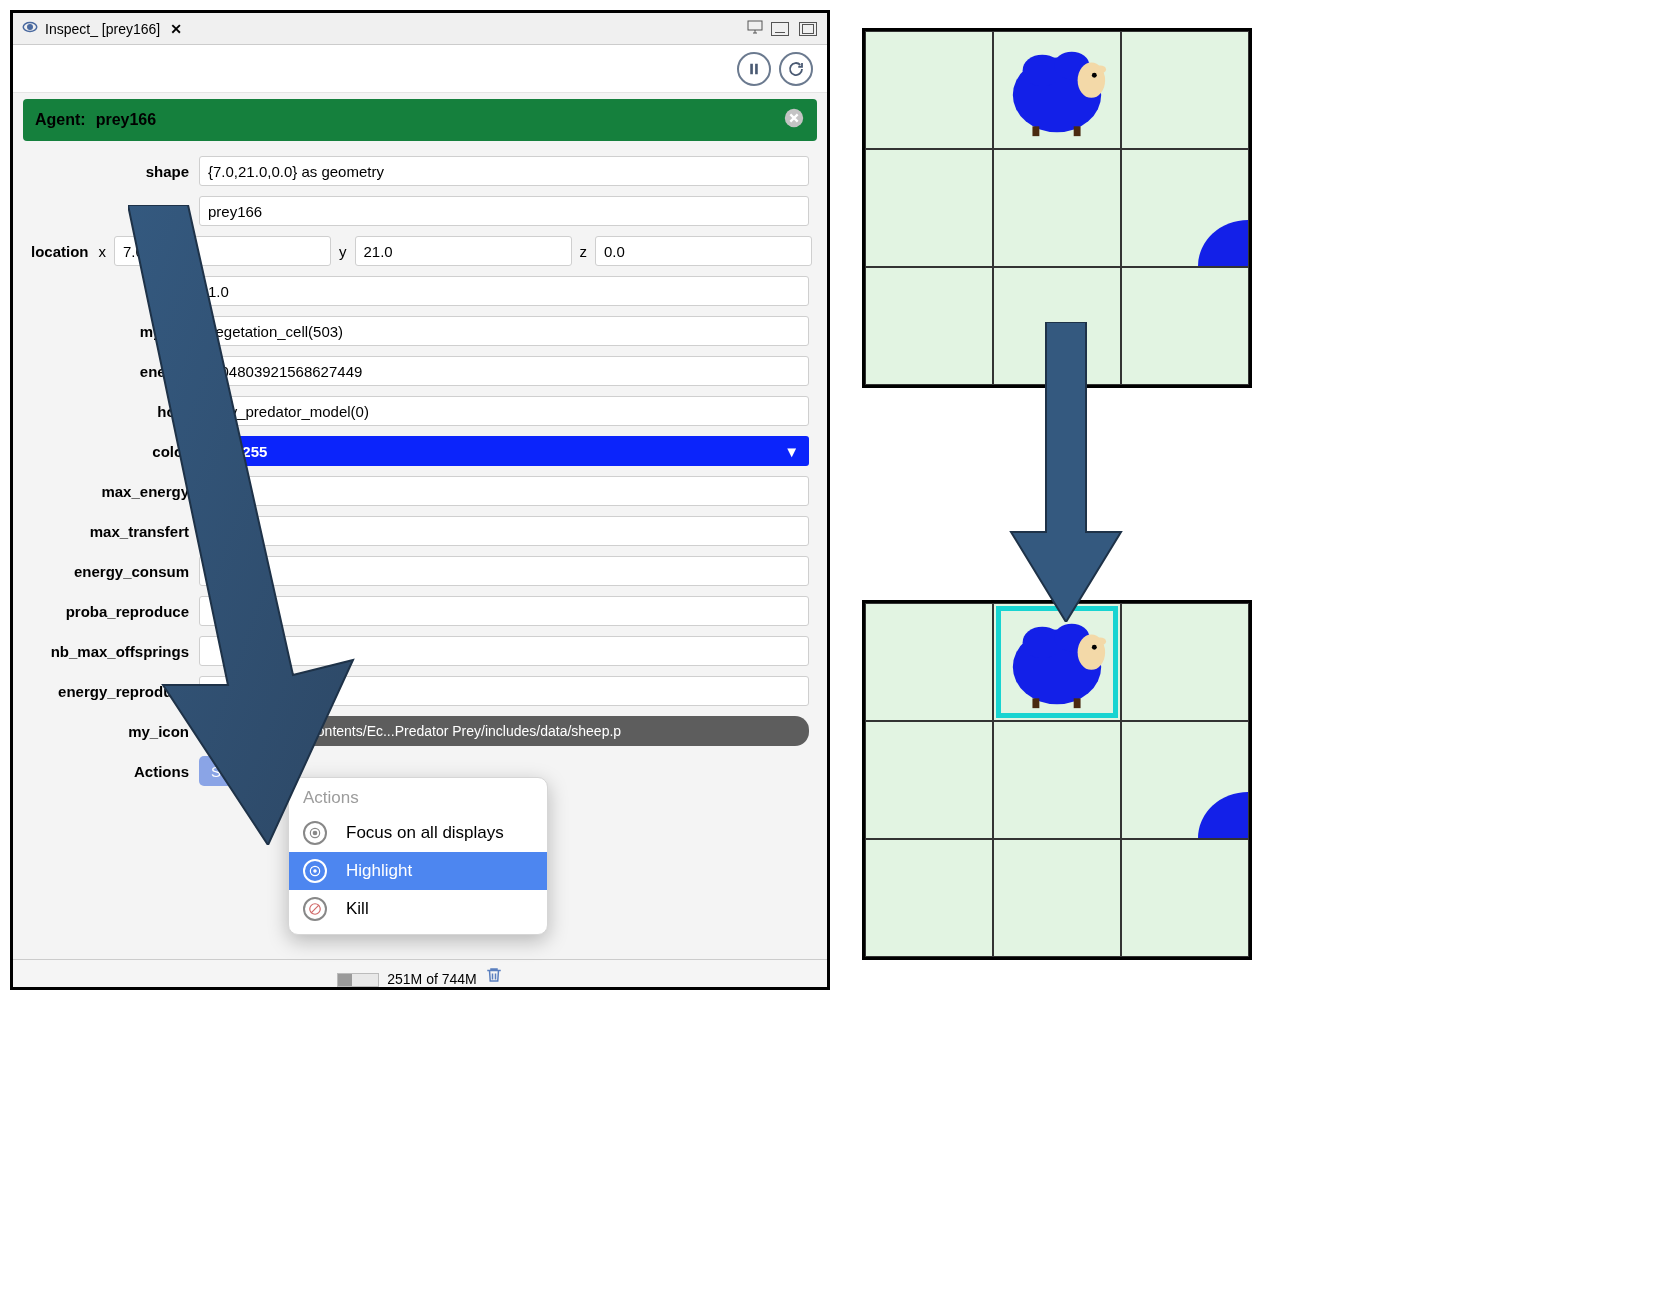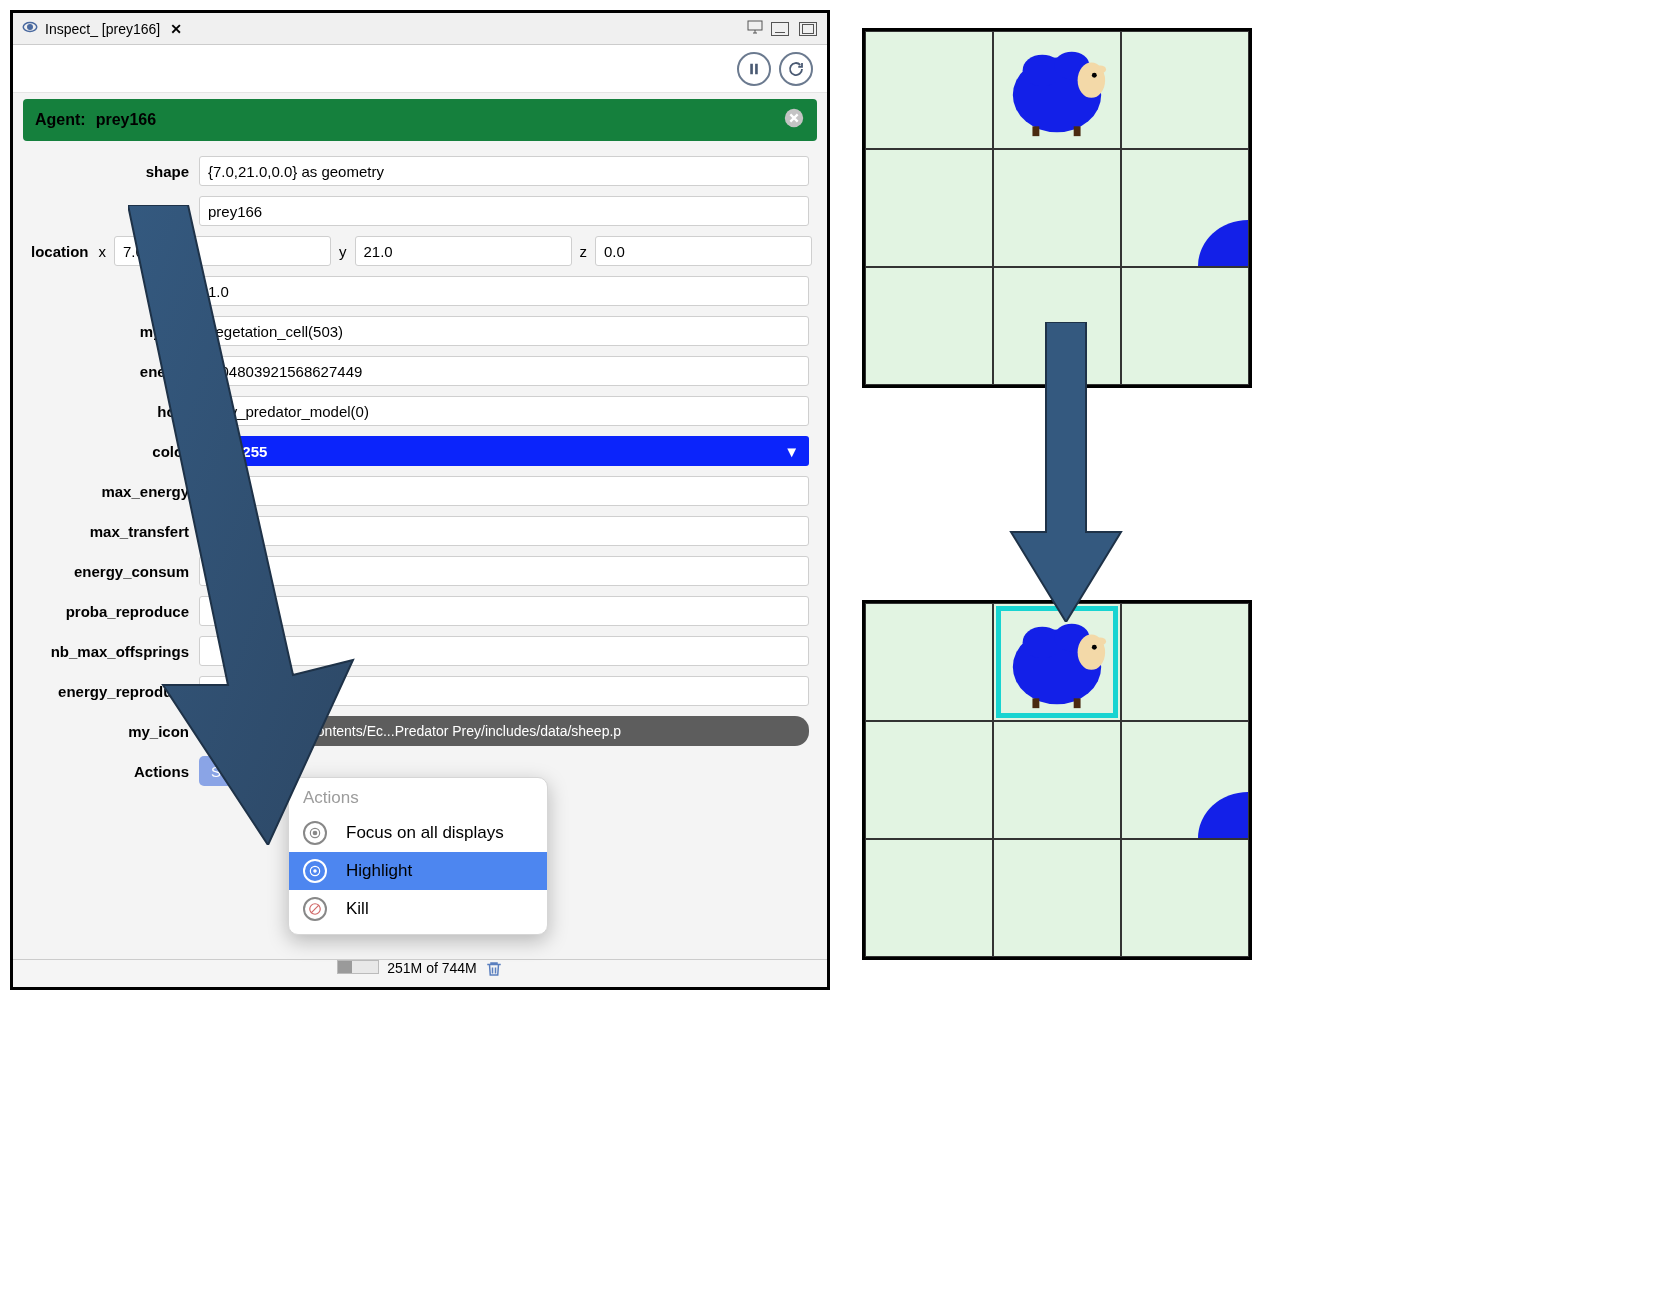--- a/index.html
+++ b/index.html
@@ -79,29 +79,29 @@
   
   .dropdown {
     position:absolute; left:275px; top:764px; width:260px;
     background:#fff; border:1px solid #d6d6d6; border-radius:10px;
     box-shadow:0 6px 20px rgba(0,0,0,0.25); padding:6px 0; z-index:5;
   }
   .dd-header { padding:4px 14px 6px; color:#9c9c9c; font-size:17px; }
   .dd-item {
     display:flex; align-items:center; gap:19px; padding:7px 14px; font-size:17px;
   }
-  .dd-item.selected { background:#4d86f0; color:#000000; }
+  .dd-item.selected { background:#4d86f0; color:#ffffff; }
   .dd-icon { width:24px; height:24px; border-radius:50%; border:2px solid #888;
     display:flex;align-items:center;justify-content:center; flex-shrink:0;}
   .dd-item.selected .dd-icon { border-color:#fff; }
   .dd-icon svg{width:14px;height:14px;}
 
   .statusbar {
     height:28px; border-top:1px solid #ccc; background:#f5f5f5;
-    display:flex; align-items:flex-start; justify-content:center; gap:8px;
+    display:flex; align-items:flex-end; justify-content:center; gap:8px;
     font-size:14px;
   }
   .mem-gauge { width:42px; height:14px; background:#e8e8e8; border:1px solid #bbb; position:relative;}
   .mem-gauge::after{content:"";position:absolute;left:0;top:0;bottom:0;width:34%;background:#9a9a9a;}
   .trash svg{width:18px;height:18px;color:#5a7fbf;}
 
   
   .big-arrow {
     position:absolute; left:115px; top:192px; z-index:10; pointer-events:none;
   }

